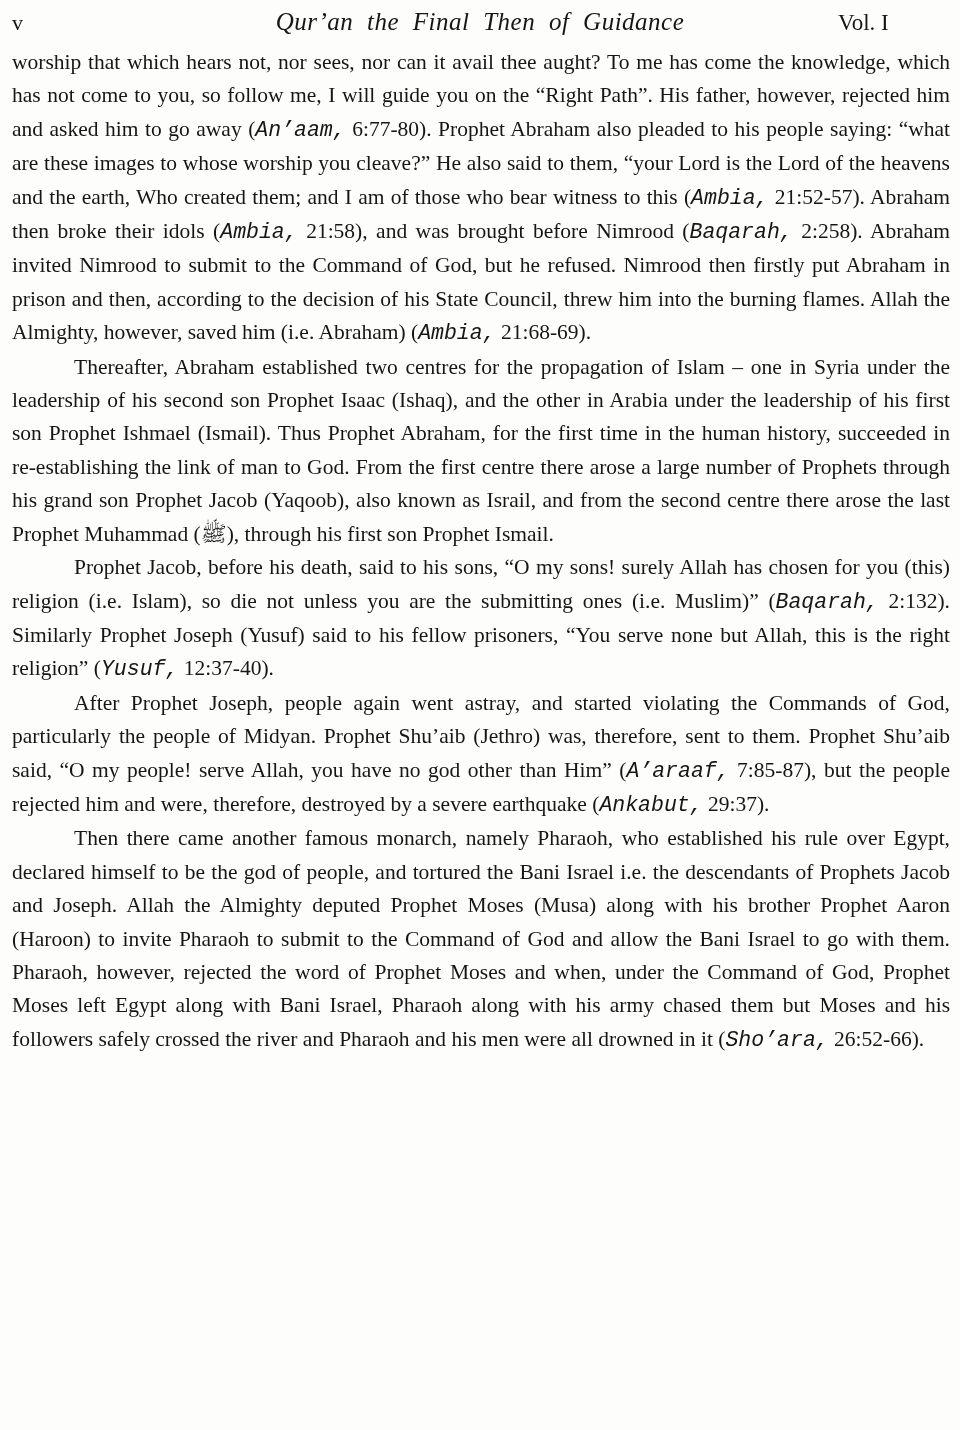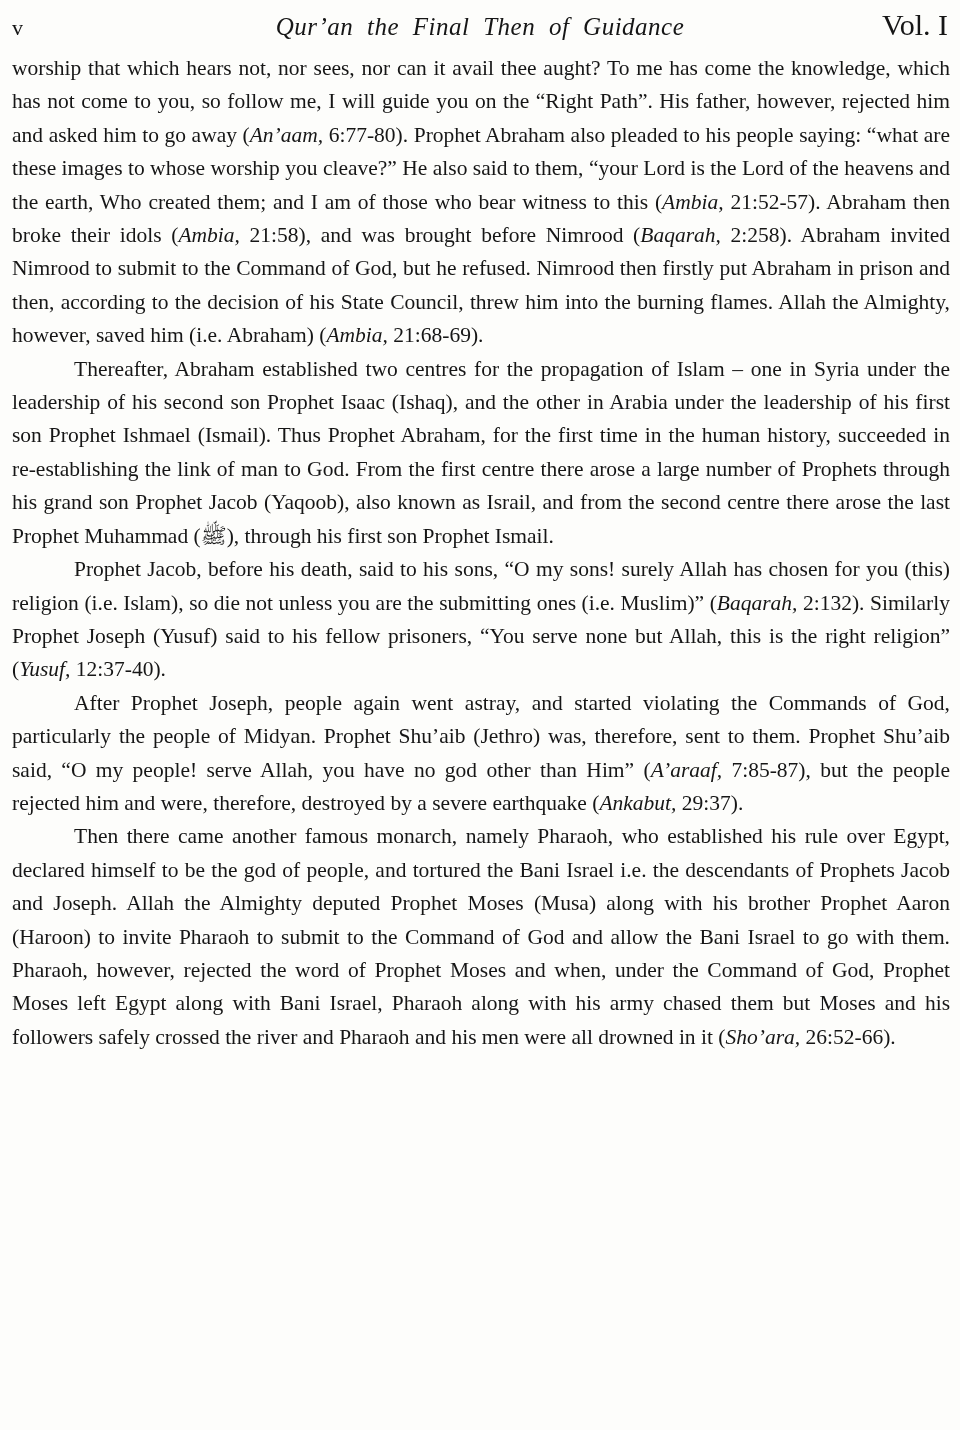--- a/index.html
+++ b/index.html
@@ -30,36 +30,37 @@
   .running-head .head-title {
     flex: 1;
     text-align: center;
     font-style: italic;
     font-size: 25px;
     word-spacing: 7px;
     letter-spacing: 0.5px;
   }
   .running-head .volume {
     width: 110px;
-    text-align: right;
-    font-size: 30px;
+    text-align: left;
+    font-size: 23px;
   }
   .body-text {
     font-size: 21.5px;
     line-height: 33.4px;
     text-align: justify;
   }
   .body-text p.para {
     margin: 0;
   }
   .body-text p.para.indent {
     text-indent: 62px;
   }
   .body-text i {
     font-style: italic;
+    font-family: Liberation Mono, monospace;
   }
 </style>
 </head>
 <body>
 
 <div class="page">
   <div class="running-head">
     <span class="page-num">v</span>
     <span class="head-title">Qur’an the Final Then of Guidance</span>
     <span class="volume">Vol. I</span>

